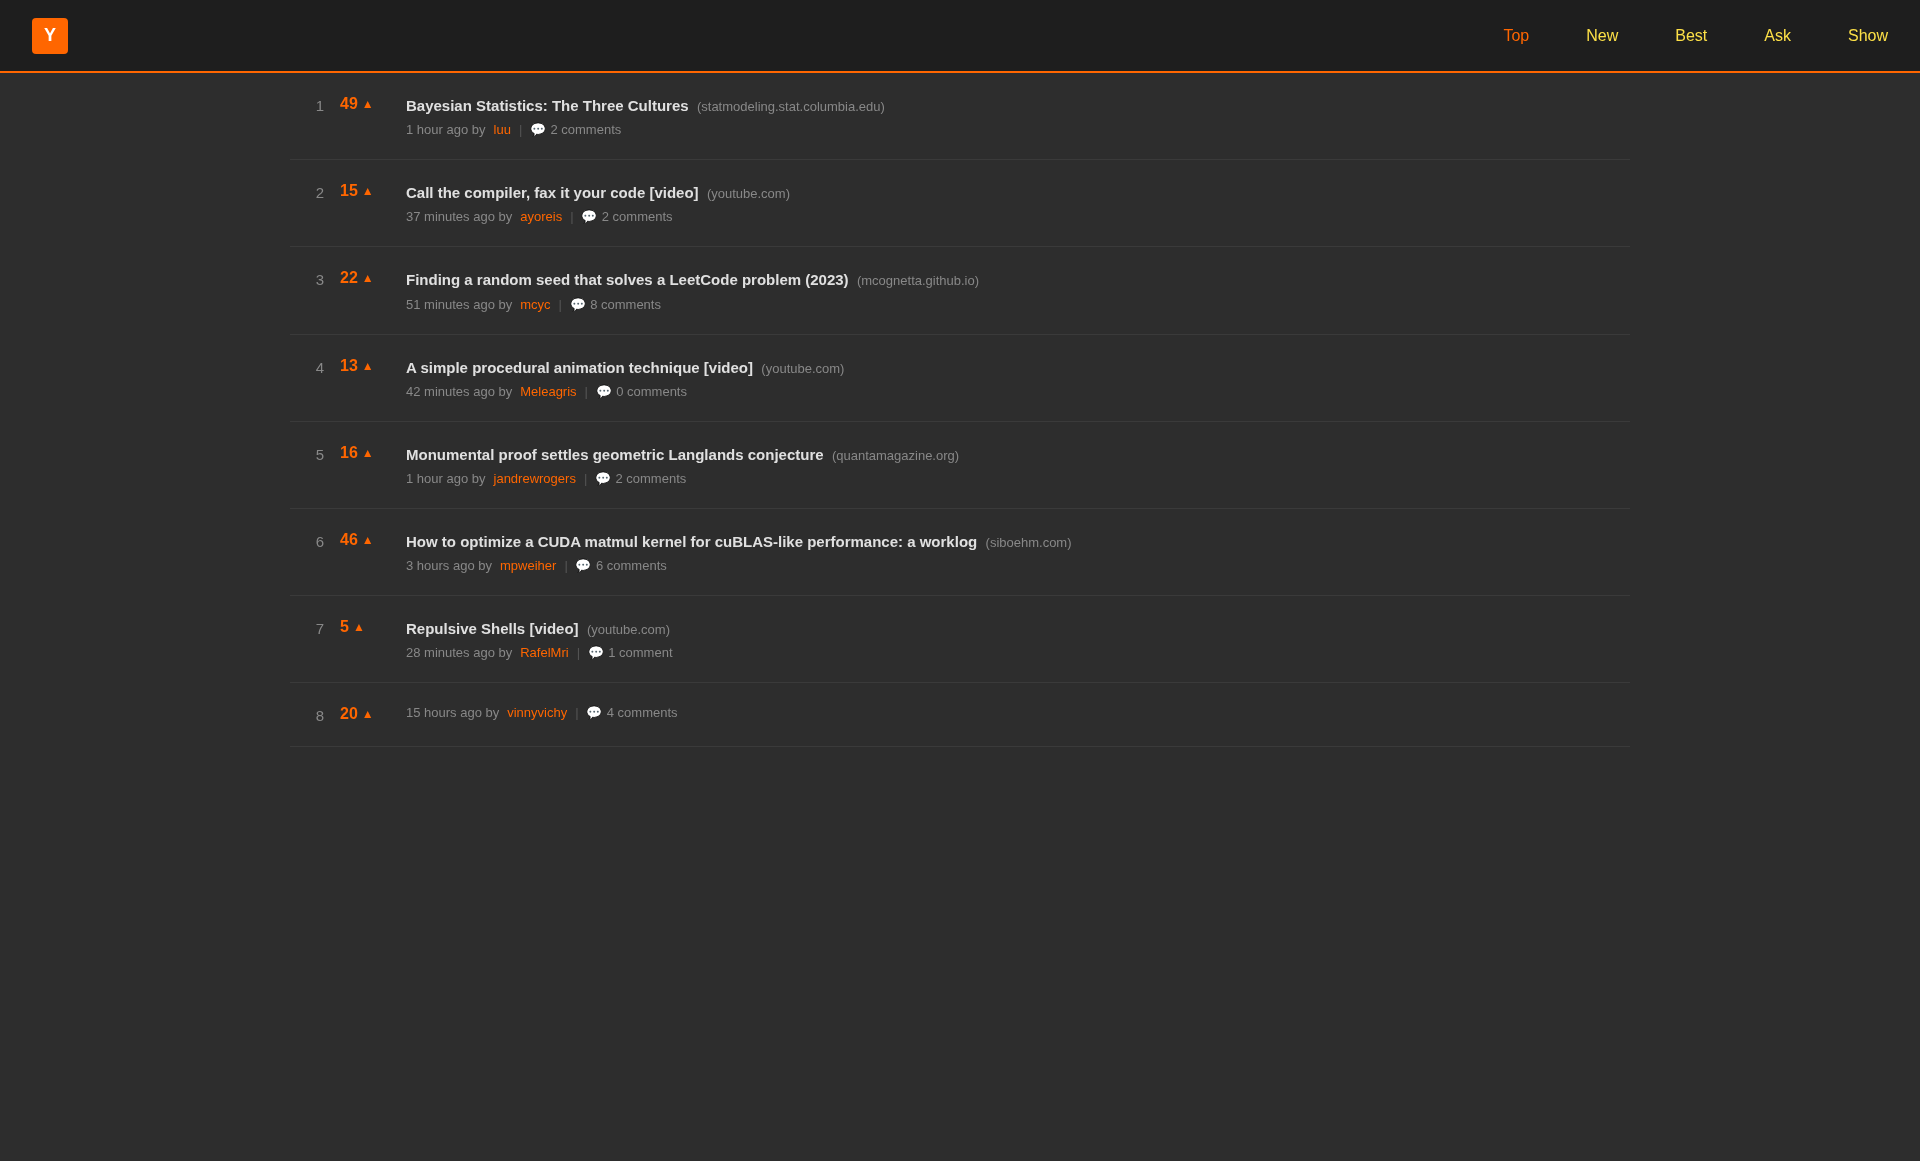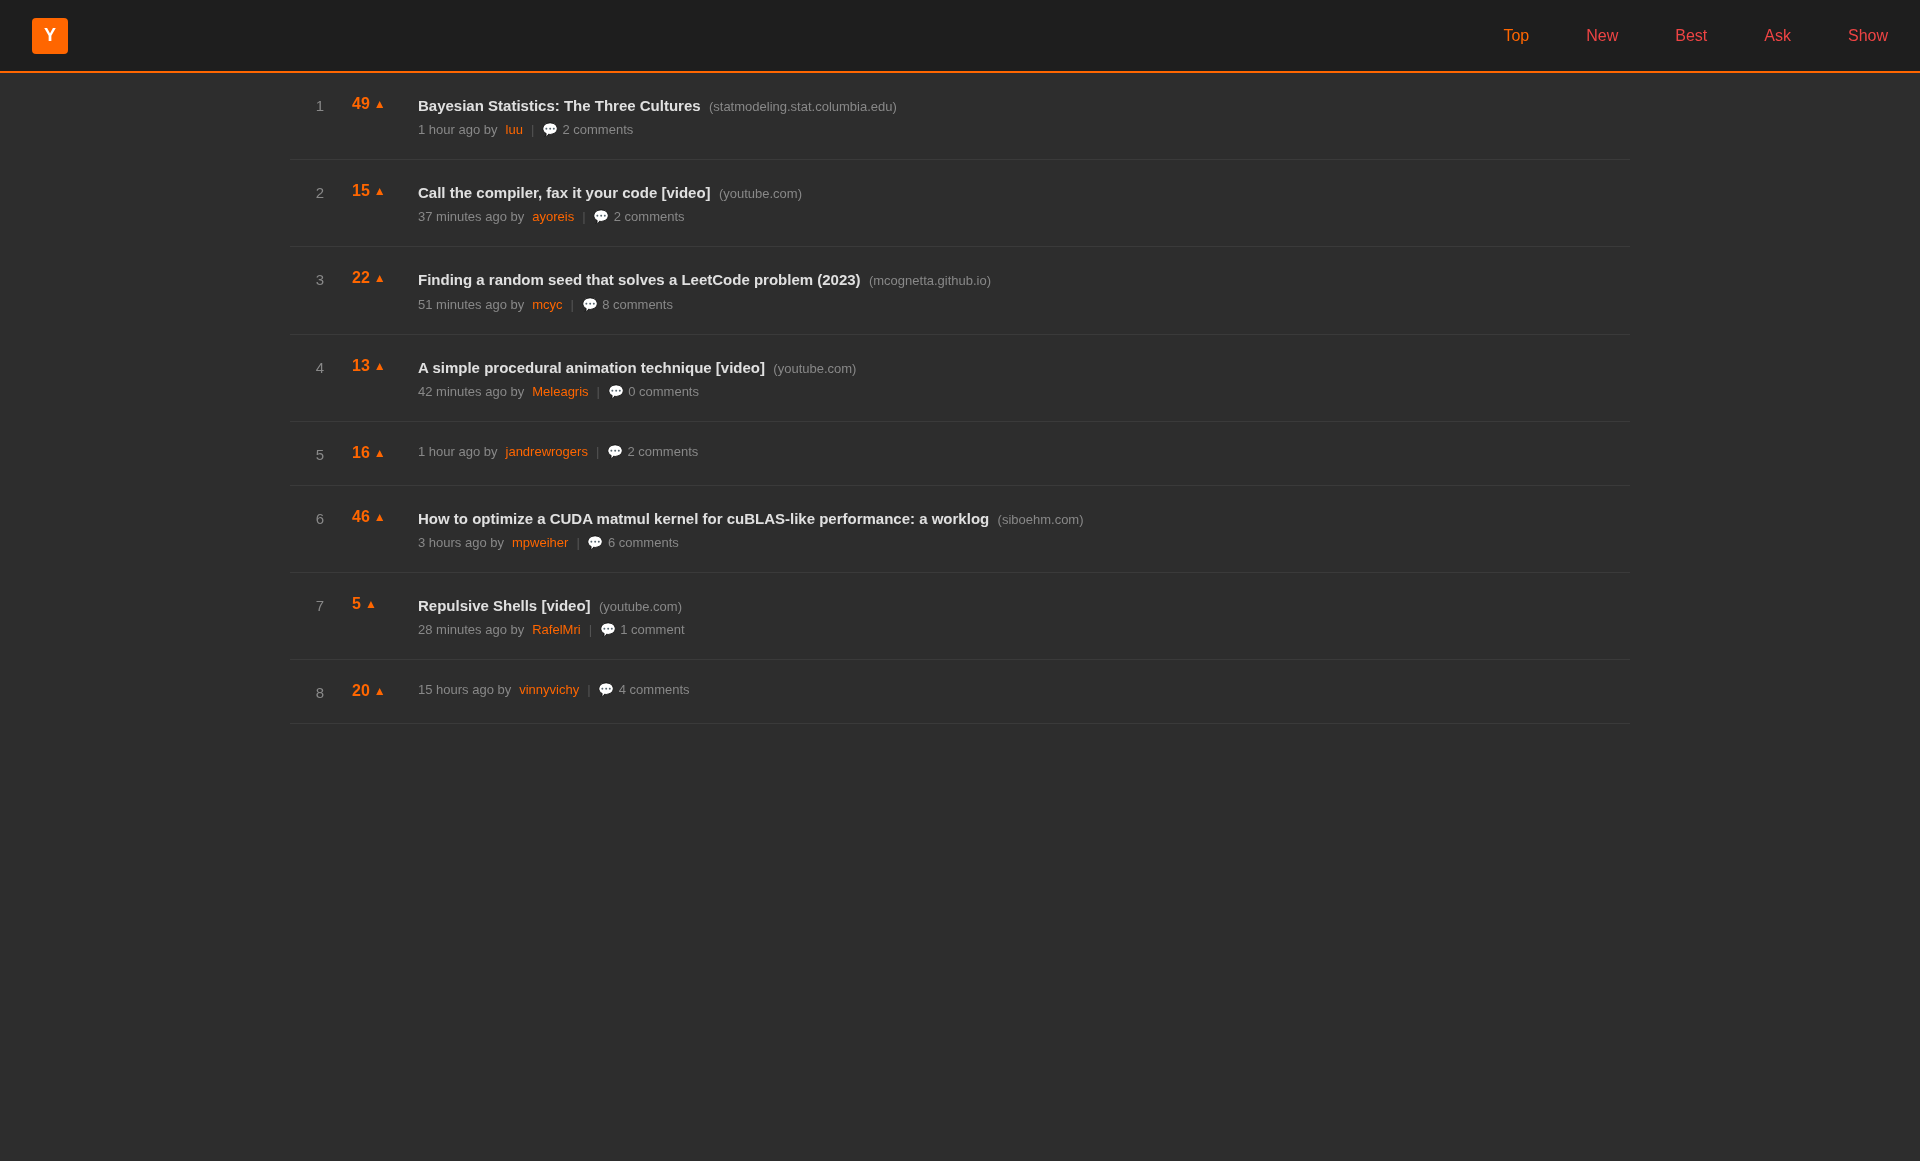--- a/index.html
+++ b/index.html
@@ -40,21 +40,21 @@
       color: white;
       border-radius: 4px;
     }
 
     nav {
       display: flex;
       gap: 57px;
     }
 
     nav a {
-      color: #ef4444;
+      color: #fde047;
       text-decoration: none;
       font-size: 16px;
       font-weight: 500;
       cursor: pointer;
     }
 
     nav a.active {
       color: #ff6600;
     }
 
@@ -83,21 +83,20 @@
       min-width: 18px;
       text-align: right;
       padding-top: 2px;
     }
 
     .story-score {
       display: flex;
       align-items: center;
       gap: 4px;
       min-width: 50px;
-      margin-left: 12px;
     }
 
     .score-number {
       color: #ff6600;
       font-size: 16px;
       font-weight: 600;
     }
 
     .upvote-arrow {
       color: #ff6600;
@@ -255,20 +254,23 @@
         </div>
       </div>
     </li>
       <li class="story-item">
       <span class="story-rank">5</span>
       <div class="story-score">
         <span class="score-number">16</span>
         <span class="upvote-arrow">▲</span>
       </div>
       <div class="story-content">
+        <div class="story-title">
+          Monumental proof settles geometric Langlands conjecture&nbsp;&nbsp;<span class="story-domain">(quantamagazine.org)</span>
+        </div>
         <div class="story-meta">
           <span>1 hour ago by</span>
           <span class="author">jandrewrogers</span>
           <span class="divider">|</span>
           <span class="comments">
             <span class="comment-icon">💬</span>
             <span>2 comments</span>
           </span>
         </div>
       </div>

